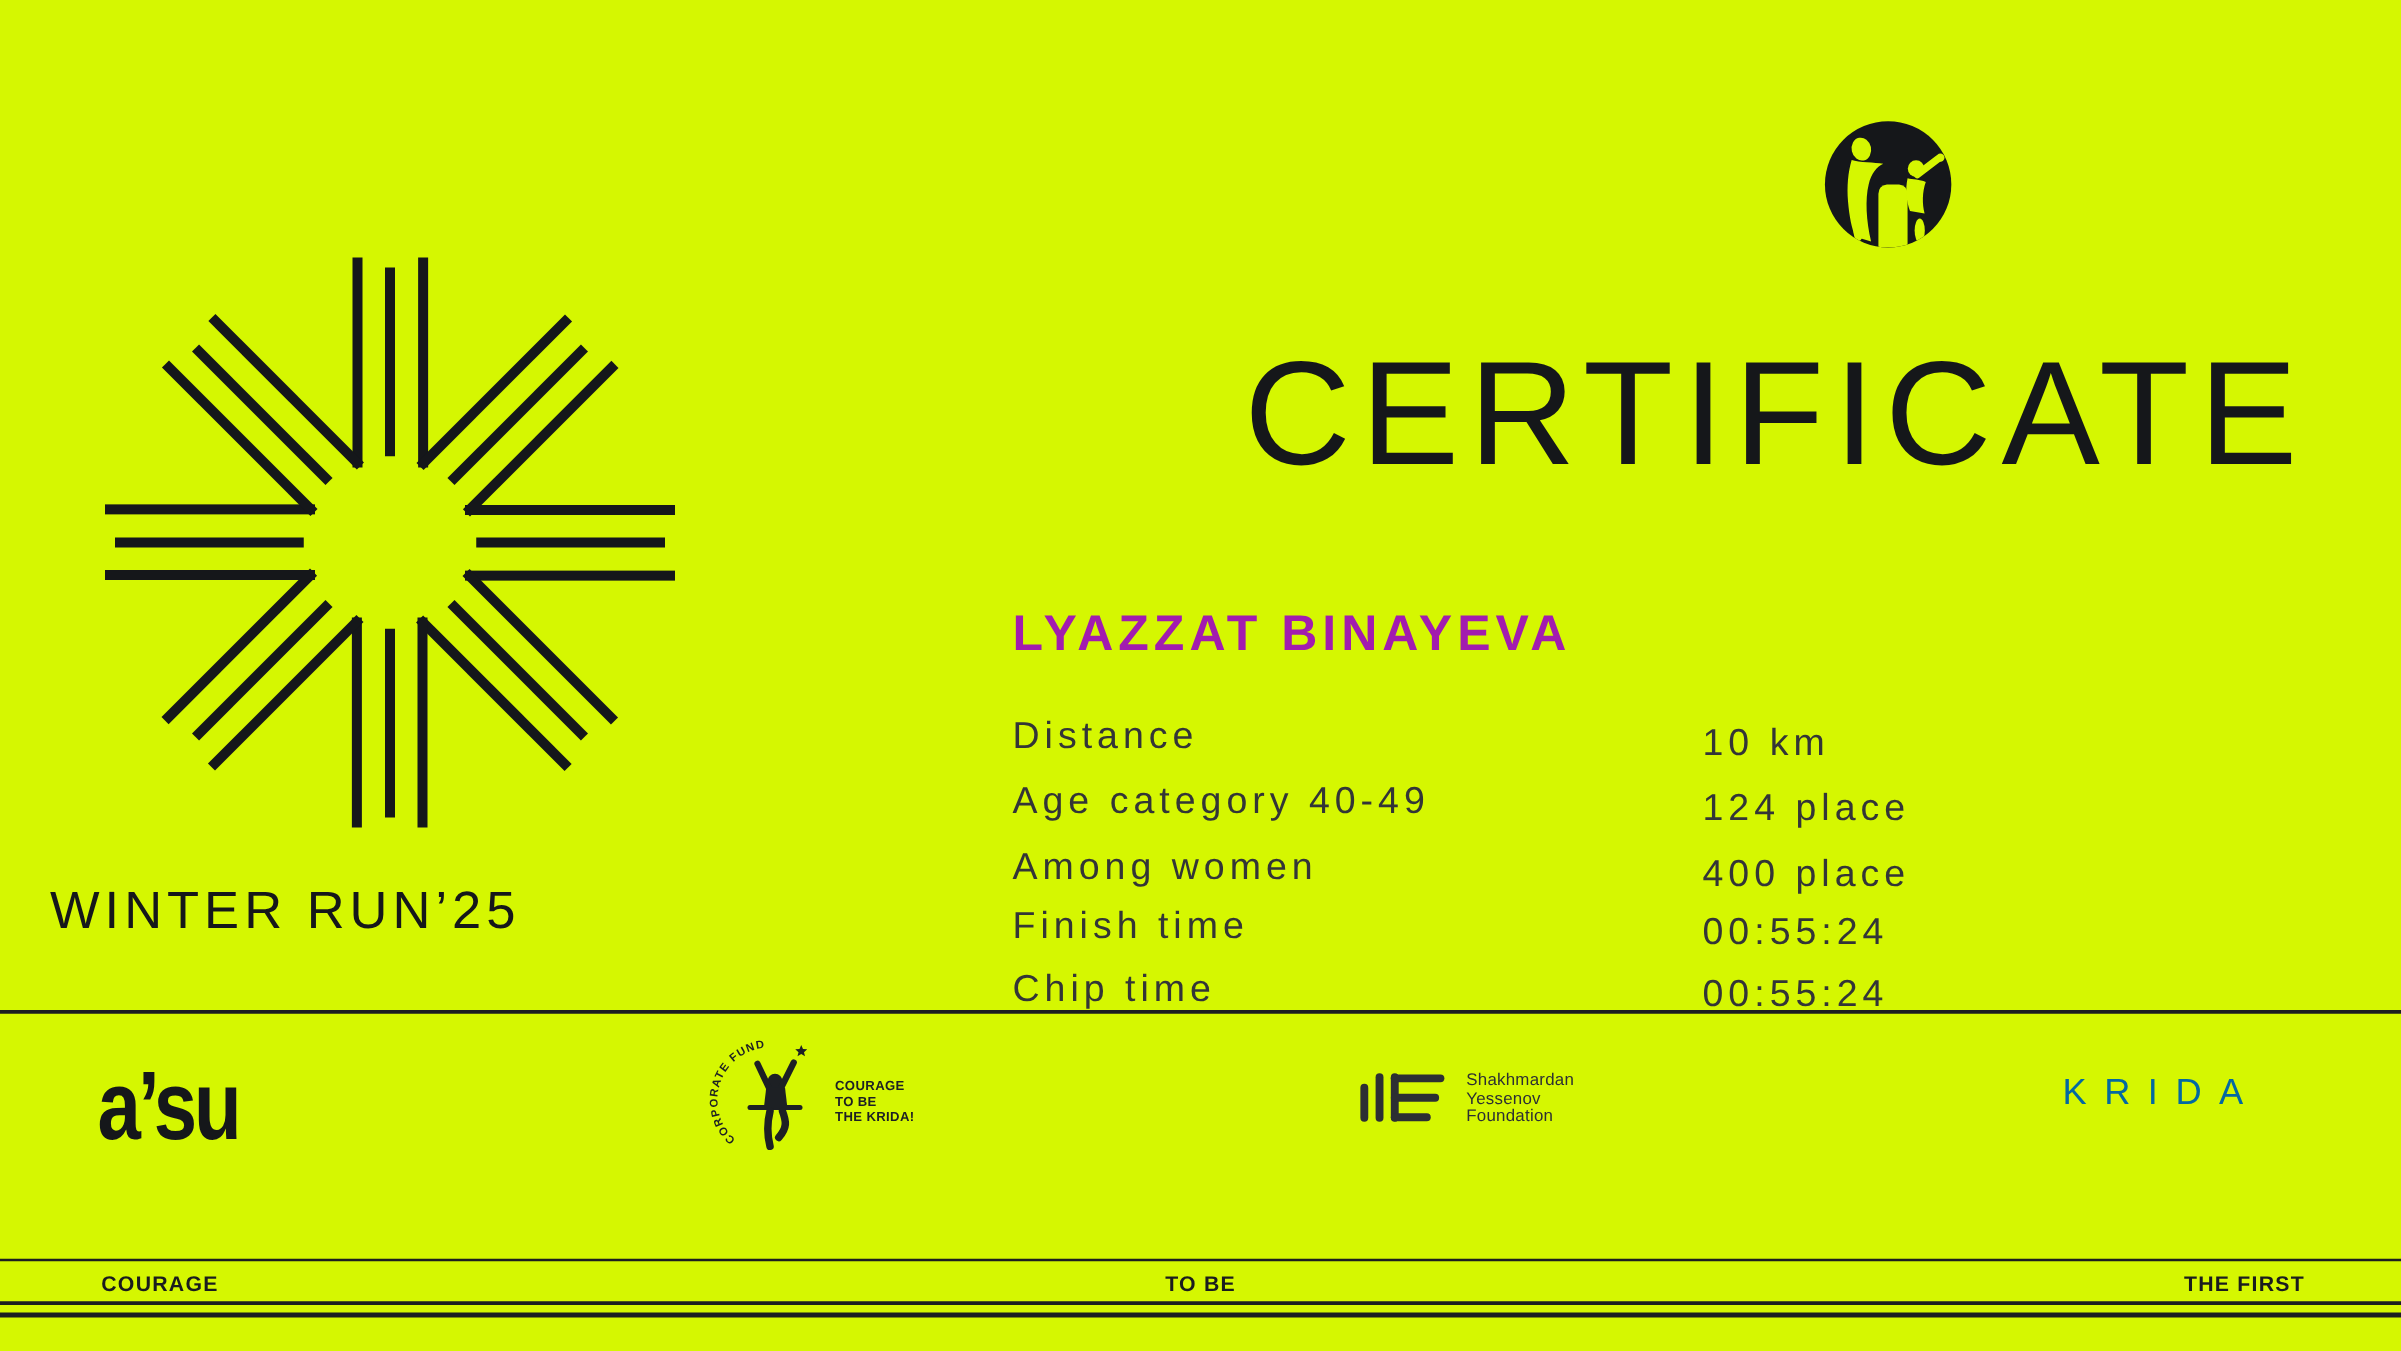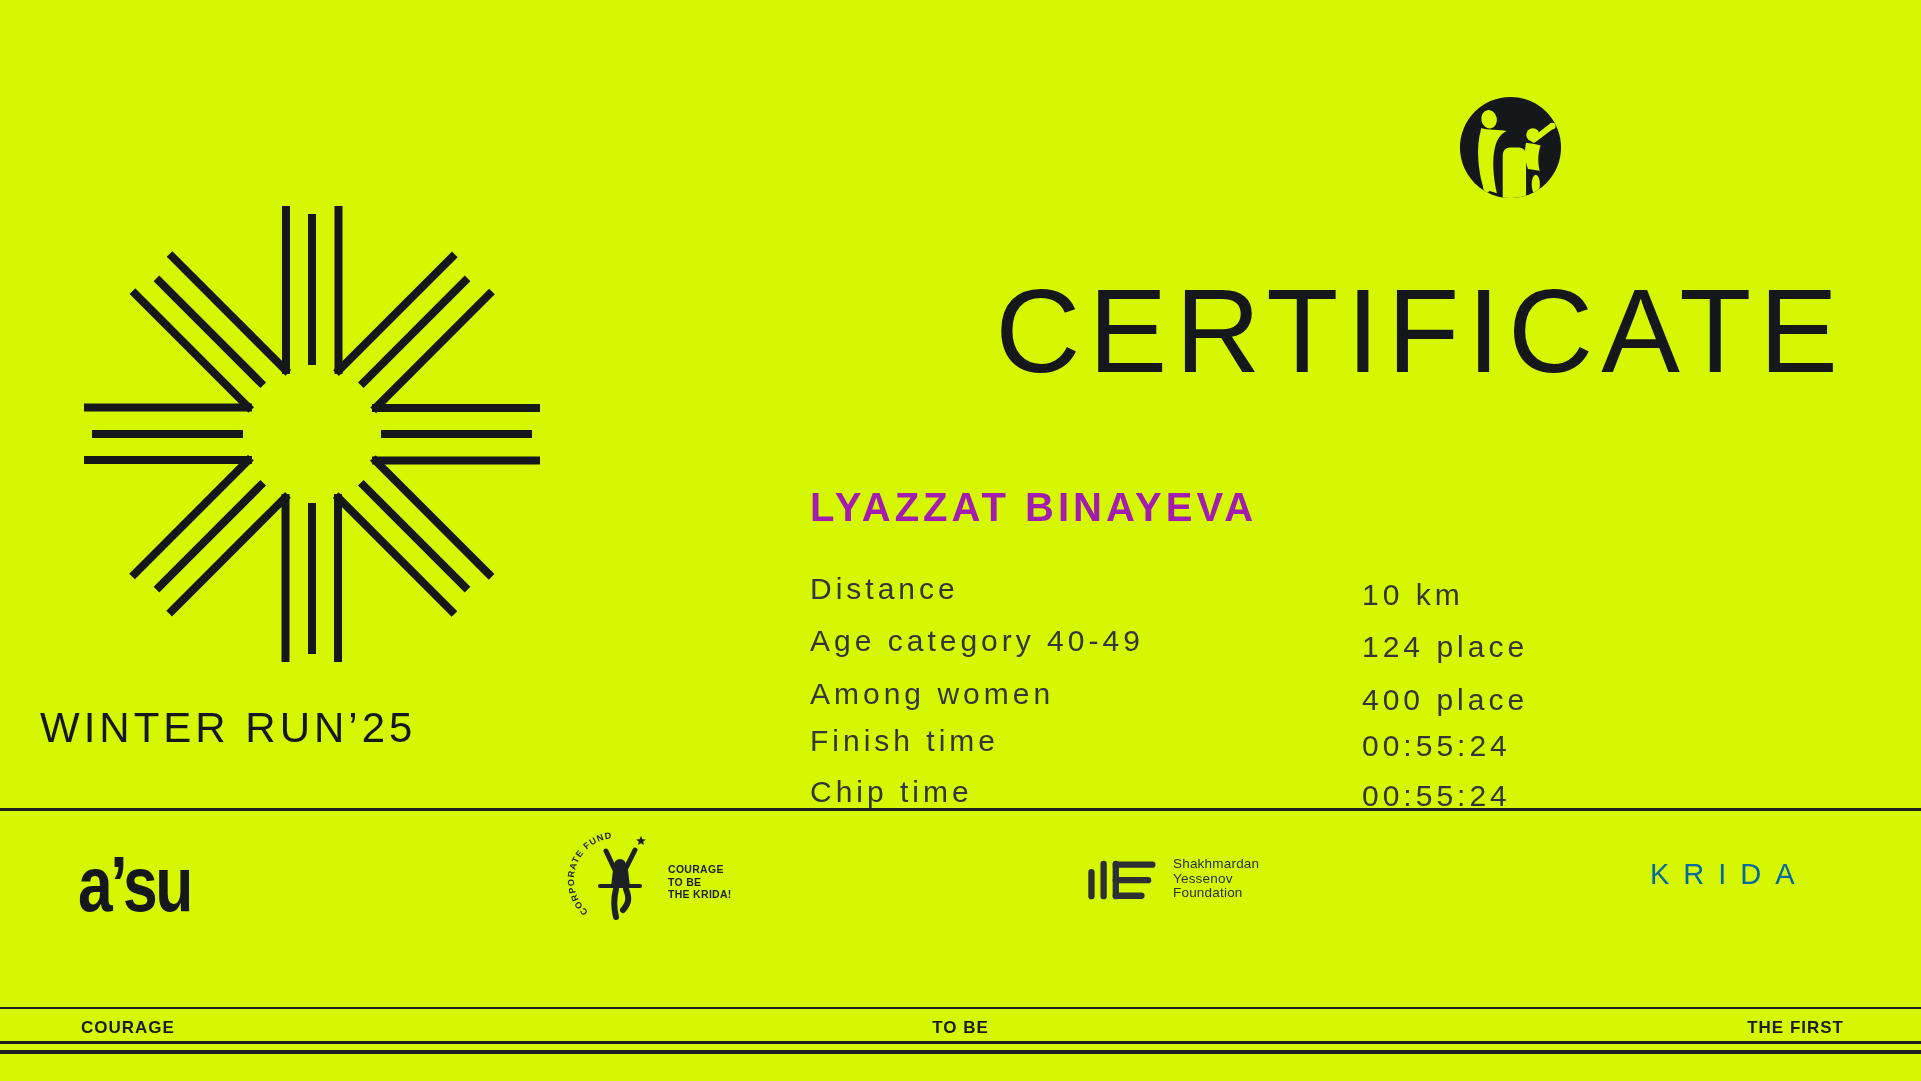--- a/index.html
+++ b/index.html
@@ -45,21 +45,21 @@
   
   .asu{
     left:78px;top:842px;font-size:78px;font-weight:800;letter-spacing:-3px;
     color:#15171a;transform:scaleX(0.8);transform-origin:left top;line-height:1.1;
     white-space:nowrap;
   }
   .cf-motto{left:668px;top:863px;line-height:12.5px;}
   .cf-motto div{
     font-size:10.5px;font-weight:700;letter-spacing:0.3px;color:#1d2024;white-space:nowrap;
   }
-  .yessenov{left:1088px;top:857px;display:flex;gap:13px;align-items:flex-end;}
+  .yessenov{left:1088px;top:857px;display:flex;gap:13px;align-items:flex-start;}
   .yessenov-text div{
     font-size:13.5px;line-height:14.6px;color:#2c2f33;letter-spacing:0.2px;white-space:nowrap;
   }
   .krida{
     left:1650px;top:860px;font-size:29px;font-weight:400;letter-spacing:14px;
     color:#0369a1;line-height:1;white-space:nowrap;
   }
 
   
   .footer-text{

